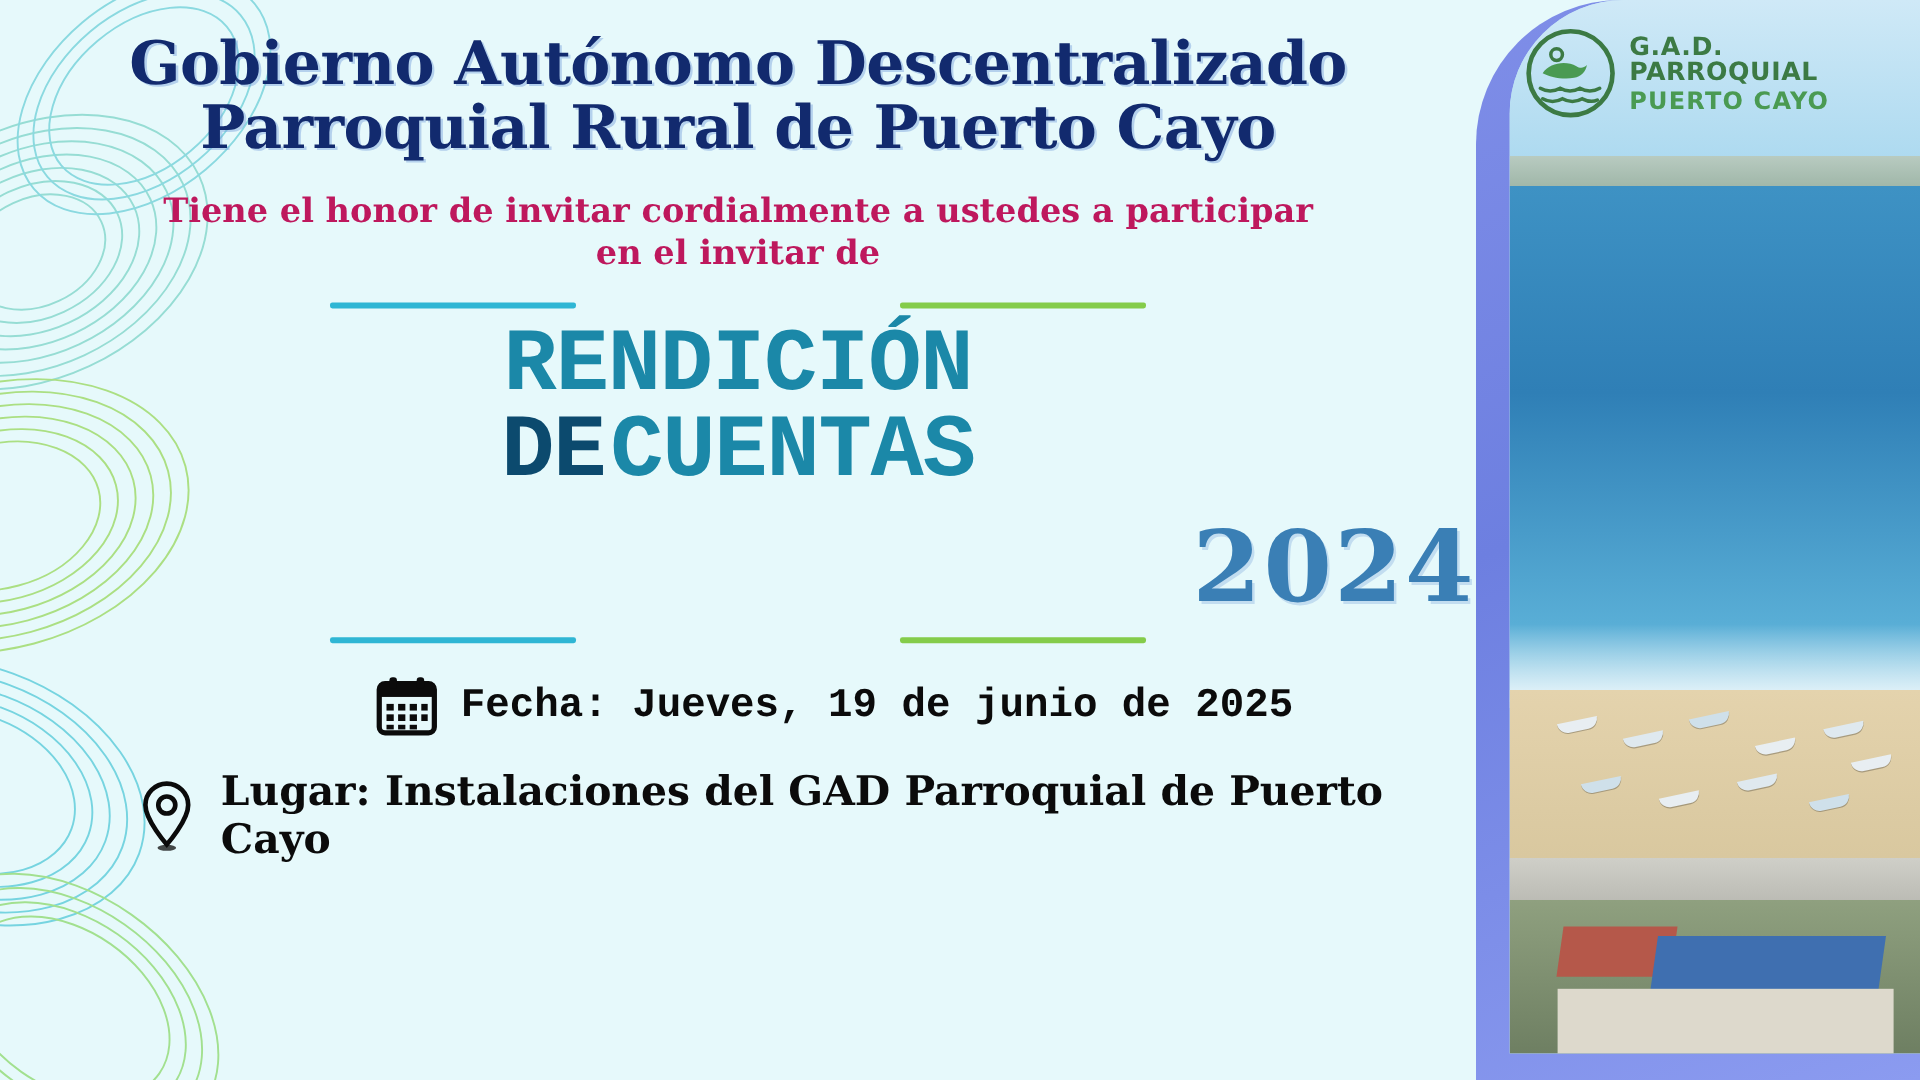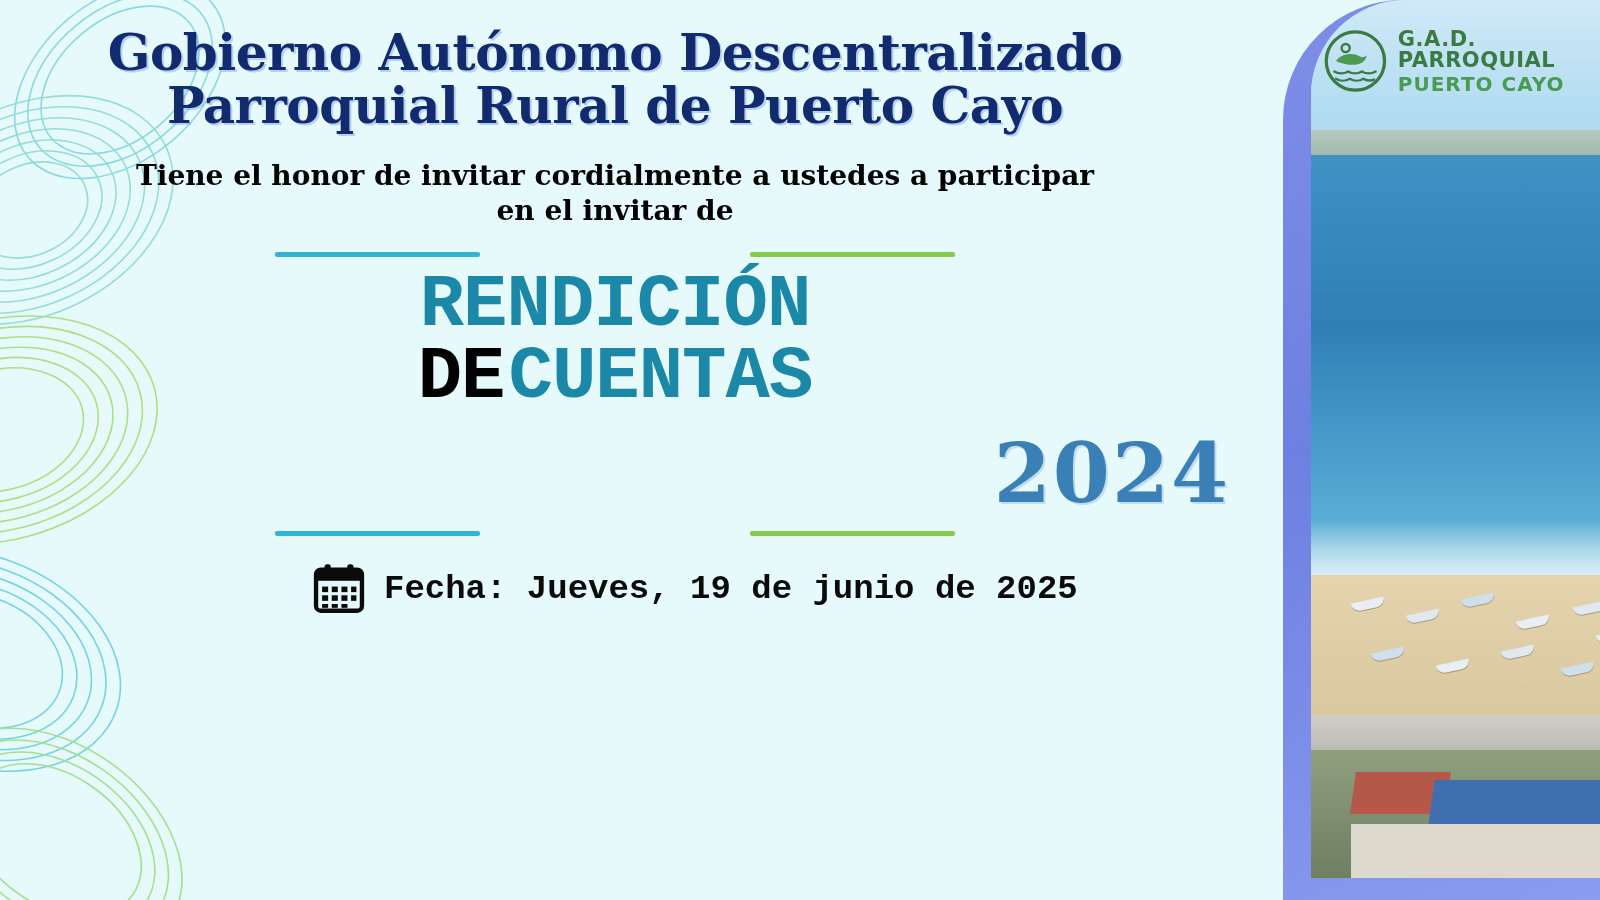--- a/index.html
+++ b/index.html
@@ -54,21 +54,21 @@
   }
   .main-title .line2 { display: block; }
 
   .invite {
     margin-top: 26px;
     text-align: center;
     font-family: "DejaVu Serif", serif;
     font-weight: bold;
     font-size: 28px;
     line-height: 1.25;
-    color: #000000;
+    color: #be185d;
     padding: 0 70px;
   }
 
   
   .rule-row {
     display: flex;
     justify-content: center;
     align-items: center;
     gap: 270px;
     margin-top: 24px;
@@ -96,21 +96,21 @@
     font-size: 74px;
     color: #1b88a8;
   }
   .headline .l2 {
     display: block;
     font-size: 74px;
     color: #1b88a8;
     margin-top: 4px;
   }
   .headline .de {
-    color: #000000;
+    color: #0c4a6e;
     margin-right: 4px;
   }
   .year {
     text-align: right;
     font-family: "DejaVu Serif", serif;
     font-weight: bold;
     font-size: 82px;
     color: #3a7fb5;
     margin-top: 14px;
     letter-spacing: 2px;
@@ -135,21 +135,21 @@
   .row-time  { justify-content: flex-start; padding-left: 370px; margin-top: 22px; }
   .row-place { justify-content: flex-start; padding-left: 30px;  margin-top: 22px; }
 
   .ic { flex: none; display: block; }
 
   
   .photo-panel {
     position: absolute;
     right: 0;
     top: 0;
-    width: 317px;
+    width: 370px;
     height: 900px;
     background: linear-gradient(160deg, #7f8ee8 0%, #6d7fe0 45%, #8b9bf0 100%);
     border-top-left-radius: 120px;
     margin-left: 19px;
   }
   .photo-inner {
     position: absolute;
     left: 28px;
     top: 0;
     width: 342px;
@@ -335,20 +335,28 @@
             <rect x="17" y="14.6" width="2.2" height="2.3"></rect>
             <rect x="5" y="18.2" width="2.5" height="1.6"></rect>
             <rect x="9" y="18.2" width="2.5" height="1.6"></rect>
             <rect x="13" y="18.2" width="2.5" height="1.6"></rect>
           </g>
         </svg>
         <span class="txt">Fecha: Jueves, 19 de junio de 2025</span>
       </div>
 
 
+      <div class="detail-row row-place">
+        <svg class="ic" width="58" height="64" viewBox="0 0 24 28">
+          <path d="M12 2.2c-4.3 0-7.8 3.5-7.8 7.8 0 5.6 7.8 14.4 7.8 14.4s7.8-8.8 7.8-14.4c0-4.3-3.5-7.8-7.8-7.8z" fill="none" stroke="#0b0b0b" stroke-width="1.7"></path>
+          <circle cx="12" cy="10" r="3.1" fill="none" stroke="#0b0b0b" stroke-width="1.7"></circle>
+          <ellipse cx="12" cy="25.6" rx="3.4" ry="1.1" fill="#0b0b0b" opacity=".75"></ellipse>
+        </svg>
+        <span class="txt">Lugar: Instalaciones del GAD Parroquial de Puerto Cayo</span>
+      </div>
 
     </div>
   </div>
 
   <div class="photo-panel">
     <div class="photo-inner">
       <div class="ph-sky"></div>
       <div class="ph-town"></div>
       <div class="ph-sea"></div>
       <div class="ph-surf"></div>

